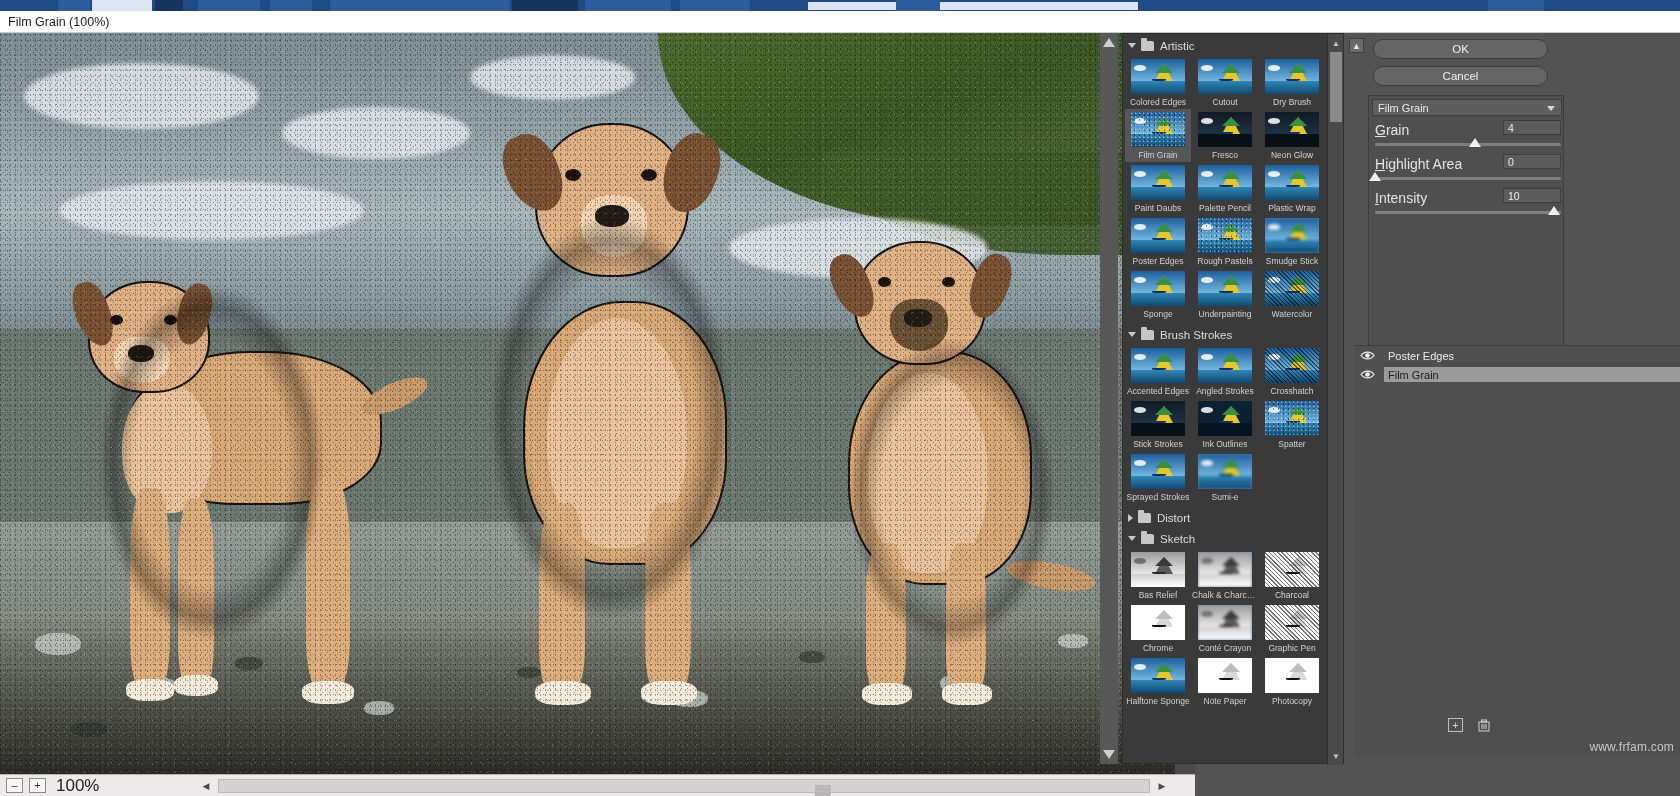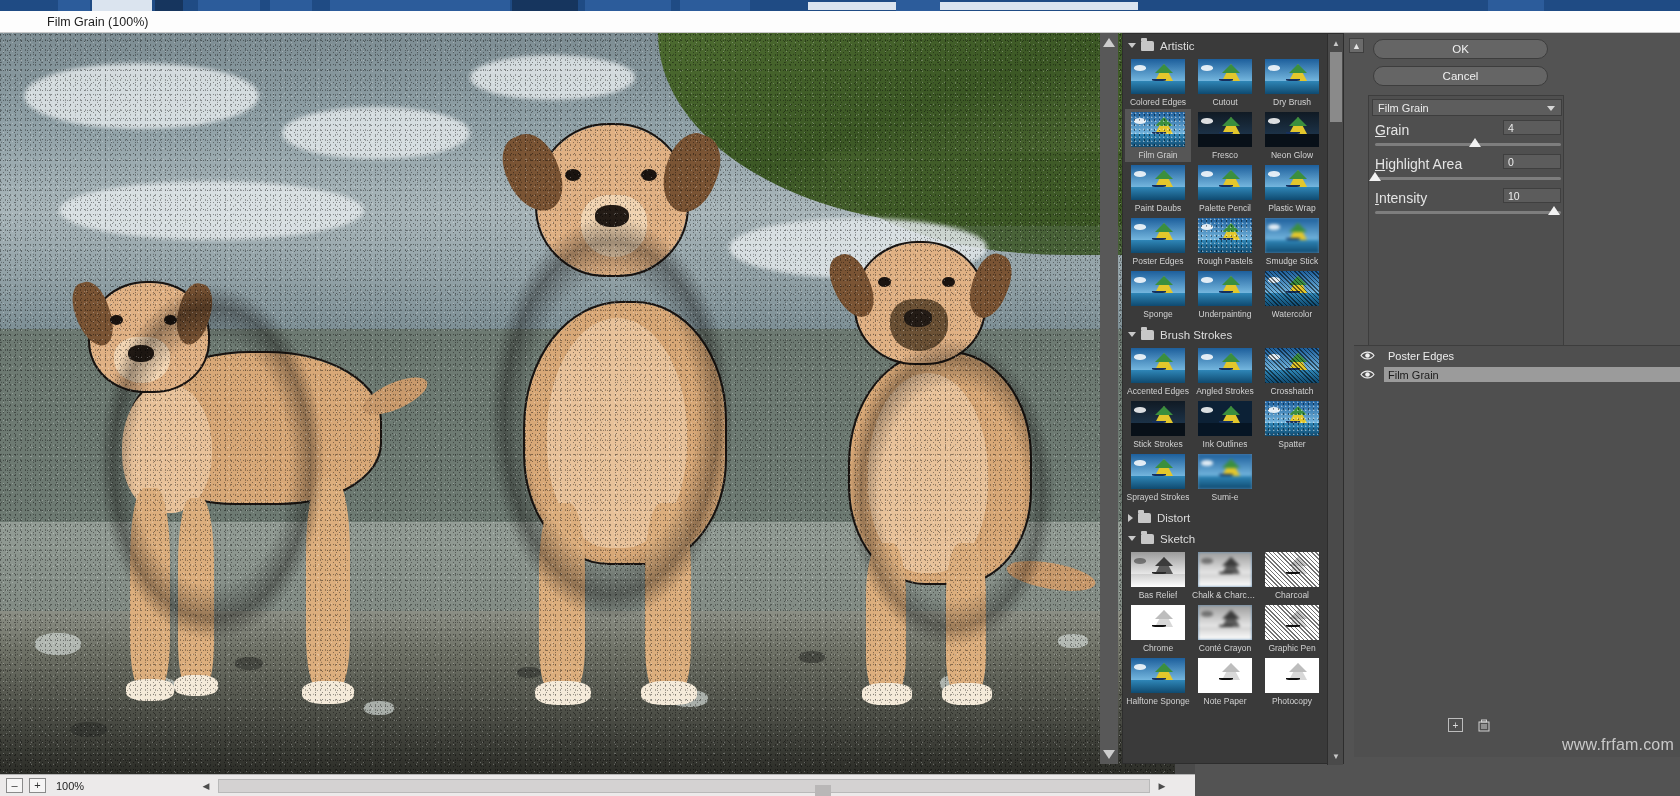--- a/index.html
+++ b/index.html
@@ -19,21 +19,21 @@
   #os-strip .tabchunk.active { background: #dbe4ef; }
   #os-strip .tabchunk.dark { background: #16355e; }
 
   
   #titlebar {
     position: absolute; left: 0; top: 11px; width: 1680px; height: 22px;
     background: #fdfdfd; border-bottom: 1px solid #c8c8c8;
   }
   #titlebar .title {
     position: absolute; left: 8px; top: 4px;
-    font-size: 12.5px; color: #1d1d1d; margin-left: 39px;
+    font-size: 12.5px; color: #1d1d1d;
   }
 
   
   #dialog {
     position: absolute; left: 0; top: 33px; width: 1680px; height: 763px;
     background: #535353;
   }
 
   
   #preview-pane {
@@ -127,21 +127,21 @@
     position: absolute; left: 0; bottom: 0; width: 1195px; height: 22px;
     background: #eceaea; border-top: 1px solid #b5b5b5;
     display: flex; align-items: center;
   }
   .zoom-btn {
     width: 17px; height: 15px; margin-left: 6px;
     border: 1px solid #8a8a8a; background: #f6f5f5; color: #333;
     font-size: 11px; line-height: 13px; text-align: center;
   }
   #zoom-value {
-    margin-left: 10px; font-size: 11px; color: #222; width: 46px;
+    margin-left: 10px; font-size: 17px; color: #222; width: 46px;
   }
   .hs-arrow {
     position: absolute; width: 20px; height: 20px; top: 1px;
     display: flex; align-items: center; justify-content: center;
     color: #4c4c4c; font-size: 9px;
   }
   #hs-left { left: 196px; }
   #hs-right { left: 1152px; }
   #hs-track {
     position: absolute; left: 218px; top: 4px; width: 932px; height: 14px;
@@ -365,21 +365,21 @@
     padding-left: 86px;
   }
   .tb-icon {
     width: 15px; height: 14px; margin-right: 13px;
     border: 1px solid #bdbdbd; color: #dcdcdc; font-size: 10px;
     display: flex; align-items: center; justify-content: center;
   }
   .tb-icon.trash { border: none; }
   #watermark {
     position: absolute; right: 6px; bottom: 3px;
-    font-size: 16px; color: #c9c9c9; letter-spacing: .2px;
+    font-size: 12px; color: #c9c9c9; letter-spacing: .2px;
   }
 </style>
 </head>
 <body>
 
 <div id="os-strip">
   <div class="tabchunk" style="left:58px;width:32px;"></div>
   <div class="tabchunk active" style="left:92px;width:60px;"></div>
   <div class="tabchunk dark" style="left:155px;width:28px;"></div>
   <div class="tabchunk" style="left:198px;width:62px;"></div>

